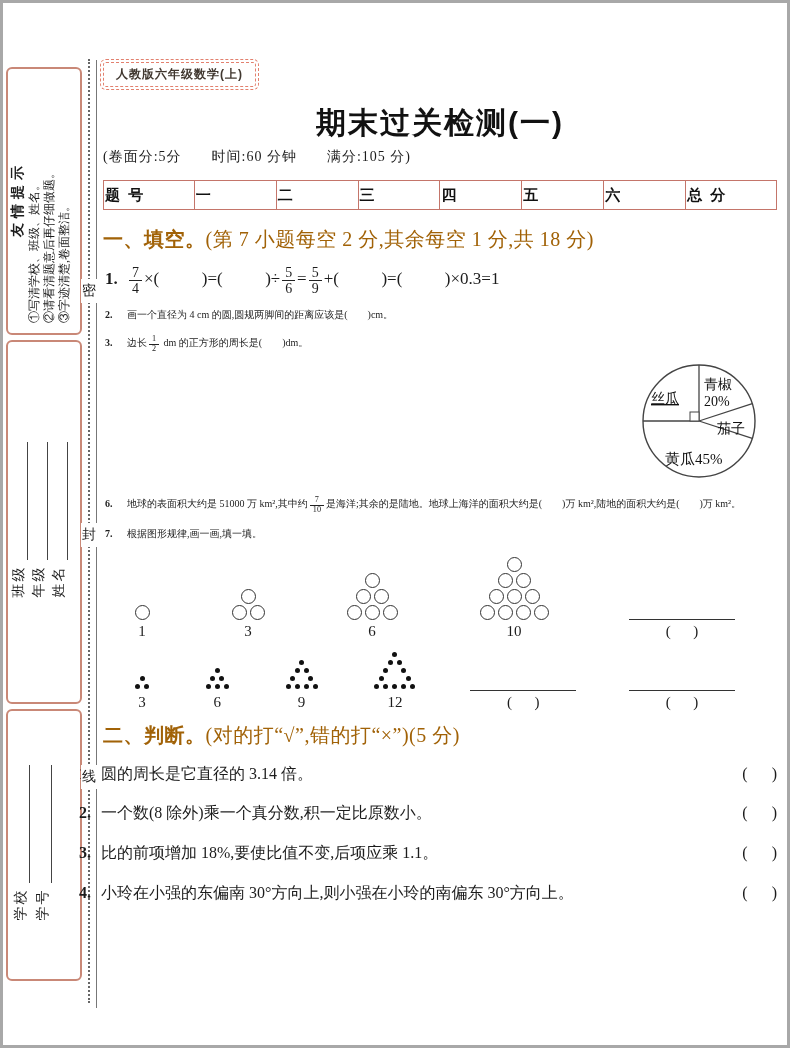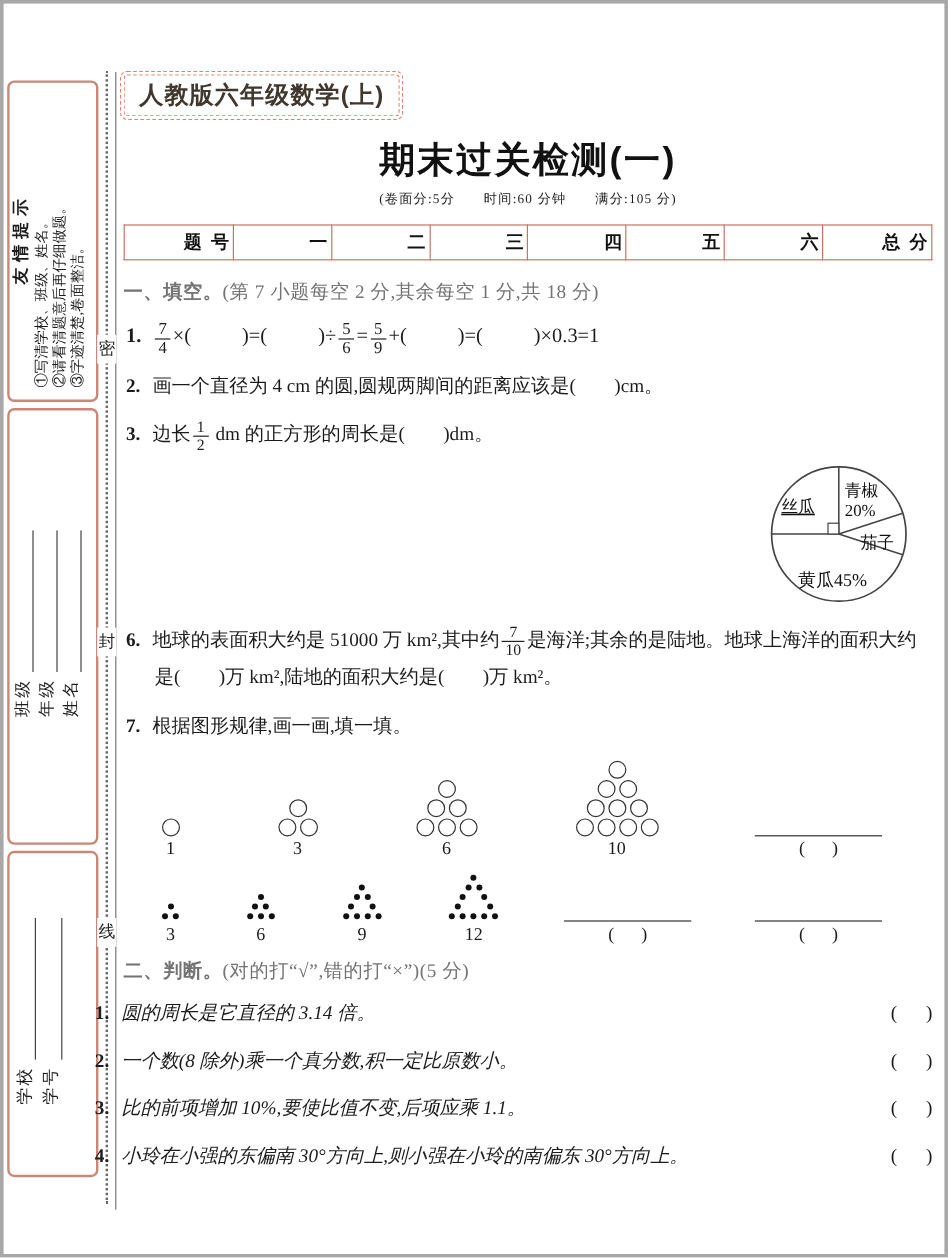--- a/index.html
+++ b/index.html
@@ -20,32 +20,32 @@
   .fline{display:flex;align-items:flex-end;justify-content:center;gap:5px;font-size:14px;margin-top:4px;}
   #rot2 .fline{margin-top:2px;}
   .flabel{letter-spacing:2px;}
   .fblank{display:inline-block;width:118px;border-bottom:1.3px solid #444;height:1.05em;}
   .sealline{position:absolute;left:85px;top:56px;height:944px;border-left:2px dotted #666;}
   .sealchar{position:absolute;left:78px;font-size:14px;background:#fff;padding:3px 1px;color:#222;z-index:2;}
   .vline{position:absolute;left:93px;top:57px;height:948px;border-left:1px solid #777;}
 
   
   .main{position:absolute;left:100px;top:0;width:674px;}
-  .badge{display:inline-block;margin-top:59px;padding:3px 12px;border:1px dashed #e2806e;outline:1px dashed #e2806e;outline-offset:2px;border-radius:3px;font-size:20px;font-weight:bold;color:#40372f;font-family:"Liberation Sans",sans-serif;letter-spacing:1px;}
+  .badge{display:inline-block;margin-top:59px;padding:3px 12px;border:1px dashed #e2806e;outline:1px dashed #e2806e;outline-offset:2px;border-radius:3px;font-size:12px;font-weight:bold;color:#40372f;font-family:"Liberation Sans",sans-serif;letter-spacing:1px;}
   .title{margin:16px 0 4px;text-align:center;font-size:30px;font-weight:bold;letter-spacing:2px;font-family:"Liberation Sans",sans-serif;color:#111;}
-  .info{text-align:center;font-size:11px;margin-bottom:14px;letter-spacing:1px;}
+  .info{font-size:14px;margin-bottom:14px;letter-spacing:1px;}
 
   table.score{width:100%;border-collapse:collapse;margin-bottom:16px;}
-  table.score th,table.score td{border:1.5px solid #c4756a;height:26px;text-align:right;font-size:15px;font-family:Liberation Serif, serif;color:#111;}
+  table.score th,table.score td{border:1.5px solid #c4756a;height:26px;text-align:left;font-size:15px;font-family:Liberation Sans, sans-serif;color:#111;}
   table.score th{font-weight:bold;letter-spacing:2px;}
 
-  .sec-head{margin:12px 0 4px;font-size:16px;color:#737373;letter-spacing:.5px;}
+  .sec-head{margin:12px 0 4px;font-size:20px;color:#a16207;letter-spacing:.5px;}
   .sec-head b{font-family:"Liberation Sans",sans-serif;font-weight:bold;}
 
-  .q{margin:9px 0;padding-left:26px;font-size:16px;line-height:1.95;white-space:pre-wrap;}
+  .q{margin:9px 0;padding-left:26px;font-size:10px;line-height:1.95;white-space:pre-wrap;}
   .qnum{display:inline-block;width:22px;margin-left:-24px;font-weight:bold;}
   .qtext{white-space:pre-wrap;}
   .mathline{font-size:17px;}
 
   .frac{display:inline-block;vertical-align:-0.62em;text-align:center;line-height:1.08;font-size:0.82em;margin:0 2px;}
   .frac .fn{display:block;padding:0 3px;border-bottom:1px solid #222;}
   .frac .fd{display:block;padding:0 3px;}
 
   .pie{float:right;width:148px;height:124px;margin:-4px 0 2px 6px;}
 
@@ -59,21 +59,21 @@
   .drow{display:flex;justify-content:center;}
   .dc{width:9px;height:8px;display:flex;align-items:center;justify-content:center;}
   .dot{width:5px;height:5px;border-radius:50%;background:#111;}
   .plabel{text-align:center;font-size:15px;margin-top:4px;line-height:1;}
   .pblank{width:106px;display:flex;flex-direction:column;}
   .bline{border-top:1.5px solid #333;}
   .bparen{text-align:center;font-size:15px;margin-top:4px;line-height:1;white-space:pre;}
 
   
   .jrow{display:flex;margin:11px 0;font-size:16px;line-height:1.8;}
-  .jtext{flex:1;white-space:pre-wrap;padding-right:6px;font-style:italic;}
+  .jtext{flex:1;white-space:pre-wrap;padding-right:6px;}
   .jbr{width:54px;text-align:right;white-space:pre;}
 </style>
 </head>
 <body>
 
 <div class="page">
 
   <div class="rotbox" id="sbox1">
     <div class="rotin" id="rot1">
       <div class="tips-title">友情提示</div>
@@ -376,21 +376,21 @@
           <span class="jtext">圆的周长是它直径的 3.14 倍。</span>
           <span class="jbr">(      )</span>
         </div>
         <div class="jrow">
           <span class="qnum">2.</span>
           <span class="jtext">一个数(8 除外)乘一个真分数,积一定比原数小。</span>
           <span class="jbr">(      )</span>
         </div>
         <div class="jrow">
           <span class="qnum">3.</span>
-          <span class="jtext">比的前项增加 10%,要使比值不变,后项应乘 1.1。</span>
+          <span class="jtext">比的前项增加 18%,要使比值不变,后项应乘 1.1。</span>
           <span class="jbr">(      )</span>
         </div>
         <div class="jrow">
           <span class="qnum">4.</span>
           <span class="jtext">小玲在小强的东偏南 30°方向上,则小强在小玲的南偏东 30°方向上。</span>
           <span class="jbr">(      )</span>
         </div>
       </div>
 
     

